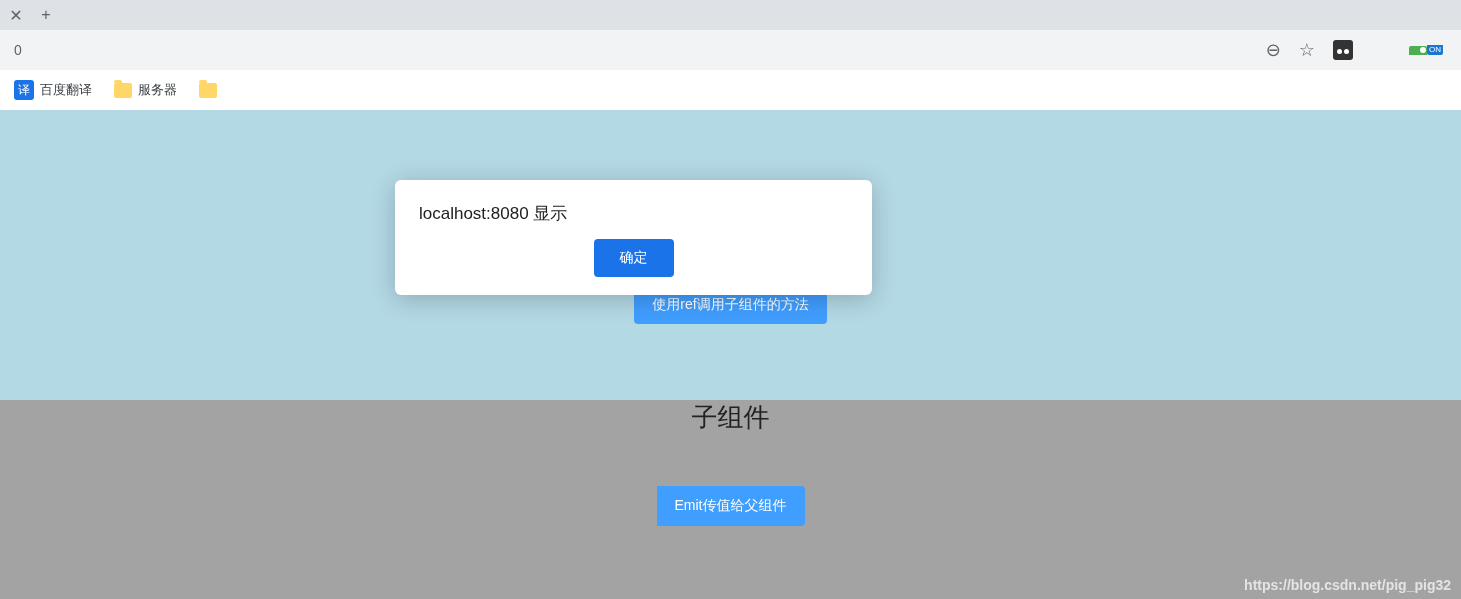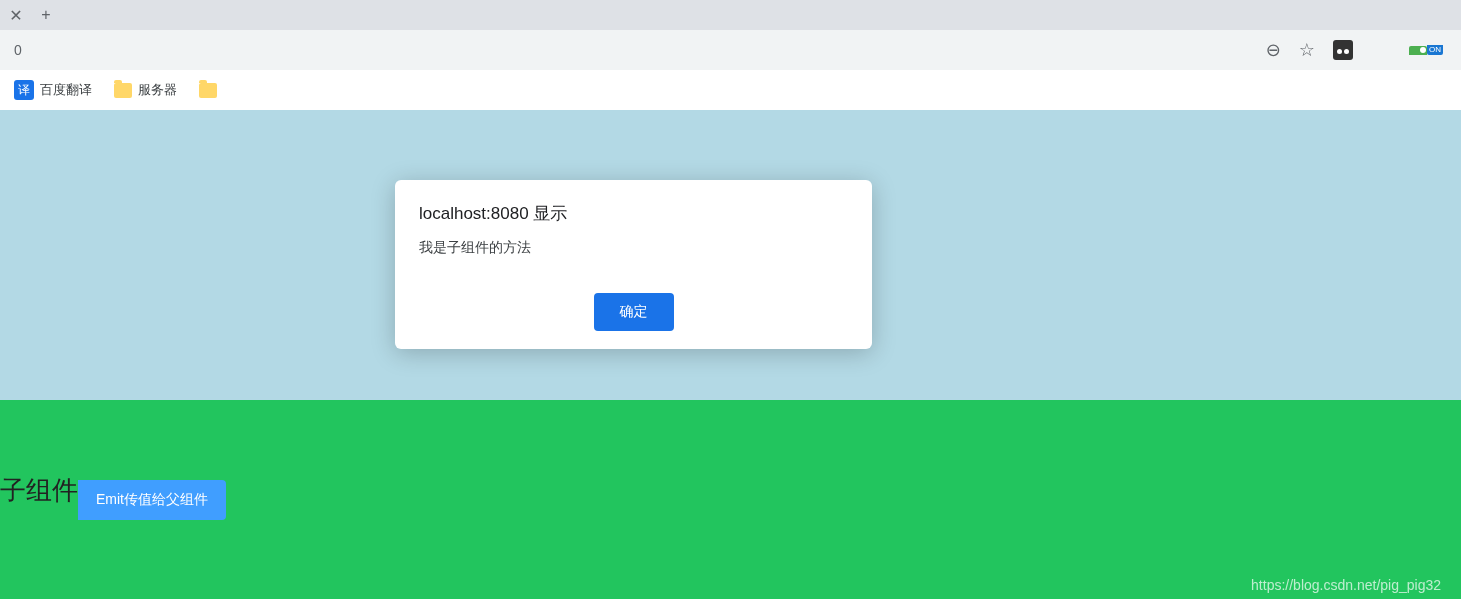--- a/index.html
+++ b/index.html
@@ -130,23 +130,24 @@
     .parent-section {
       background: #b3d9e5;
       height: 290px;
       display: flex;
       flex-direction: column;
       align-items: center;
       padding-top: 118px;
       gap: 20px;
     }
     .child-section {
-      background: #22c55e;
+      background: #a3a3a3;
       height: 199px;
       display: flex;
+      flex-direction: column;
       align-items: center;
       padding-top: 0;
     }
     .child-title {
       font-size: 26px;
       color: #222;
       margin-bottom: 18px;
     }
     .btn-primary {
       background: #409eff;
@@ -169,20 +170,21 @@
       font-size: 14px;
       outline: none;
       background:#fff;
       color:#606266;
     }
     .text-input::placeholder { color: #c0c4cc; }
     .input-row .btn-primary {
       border-radius: 0 4px 4px 0;
       padding: 0 18px;
       height: 40px;
+      margin-top: 33px;
     }
     .alert-overlay {
       position: absolute;
       left: 395px;
       top: 70px;
       width: 477px;
       background: #fff;
       border-radius: 6px;
       box-shadow: 0 4px 24px rgba(0,0,0,0.22);
       padding: 22px 24px 18px 24px;
@@ -206,24 +208,25 @@
       background: #1a73e8;
       color: #fff;
       border: none;
       padding: 10px 26px;
       border-radius: 4px;
       font-size: 14px;
       cursor: pointer;
     }
     .watermark {
       position: absolute;
-      right: 20px;
+      right: 10px;
       bottom: 6px;
       color: rgba(255,255,255,0.7);
       font-size: 14px;
+      font-weight: bold;
     }
   </style>
 </head>
 <body>
 
 <div class="tab-strip">
   <span class="tab-close">✕</span>
   <span class="tab-new">+</span>
 </div>
 
@@ -261,20 +264,19 @@
   </div>
   <div class="child-section">
     <div class="child-title">子组件</div>
     <div class="input-row">
       <button class="btn-primary">Emit传值给父组件</button>
     </div>
   </div>
 
   <div class="alert-overlay">
     <div class="alert-title">localhost:8080 显示</div>
-    <div class="alert-msg">我是子组件的方法</div>
     <div class="alert-actions">
       <button class="alert-ok">确定</button>
     </div>
   </div>
 
   <div class="watermark">https://blog.csdn.net/pig_pig32</div>
 </div>
 
 </body></html>

